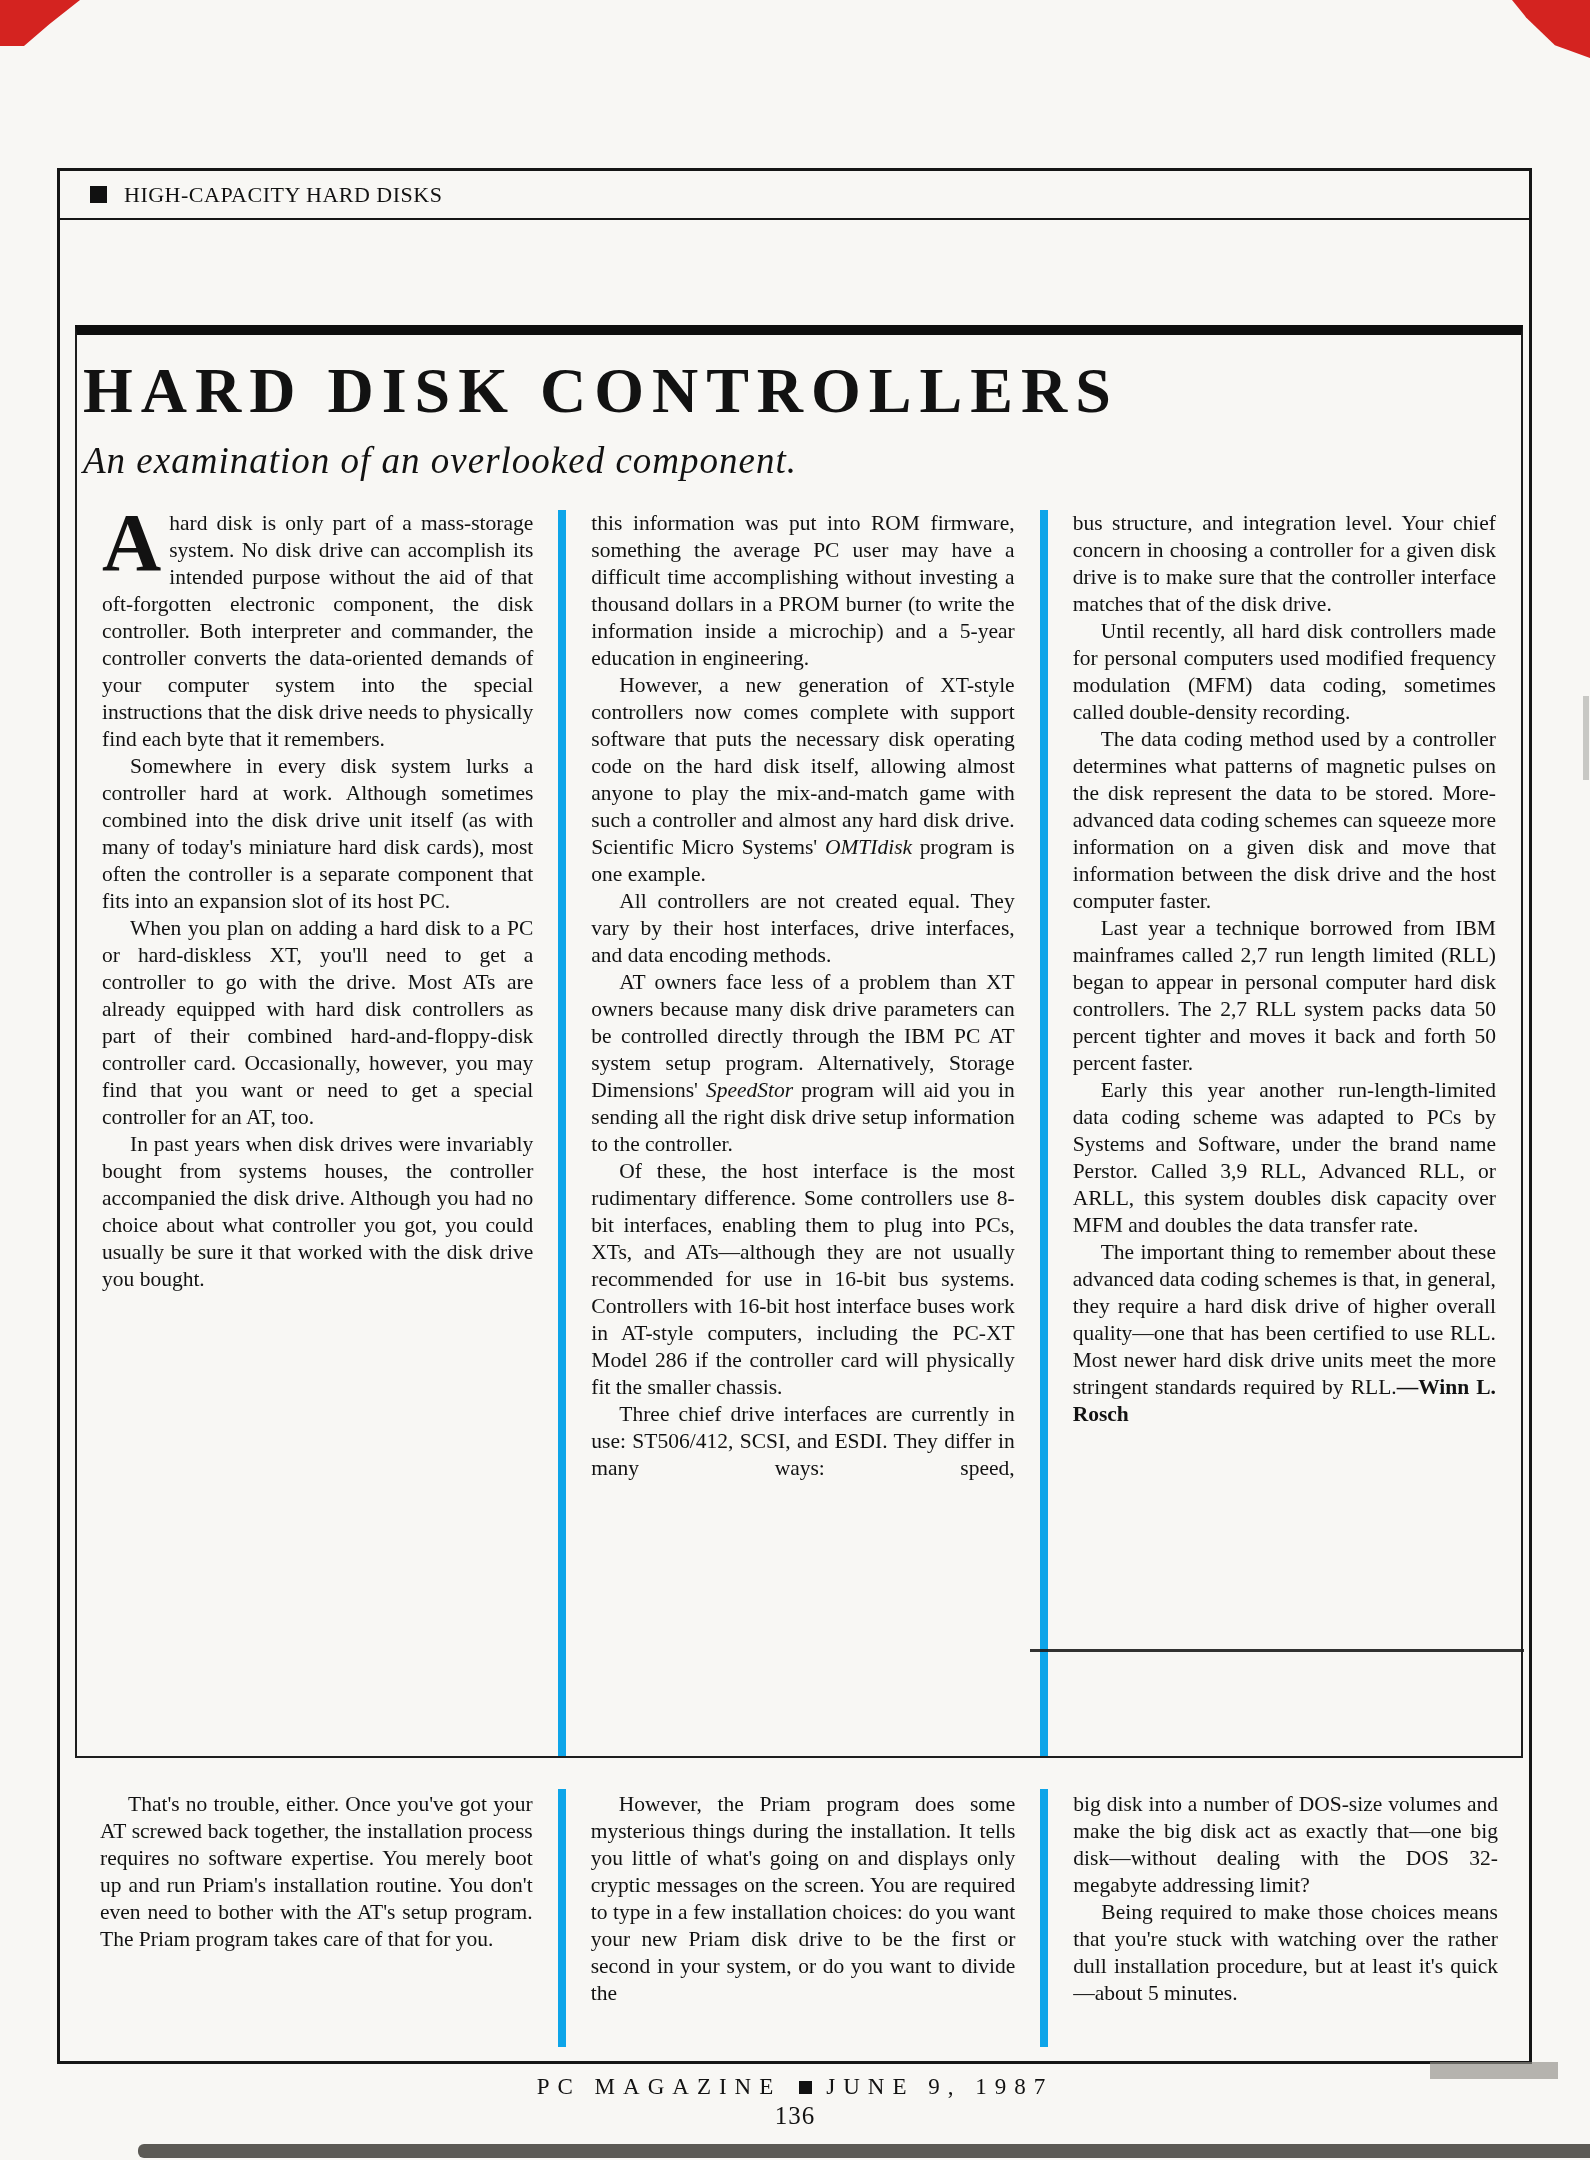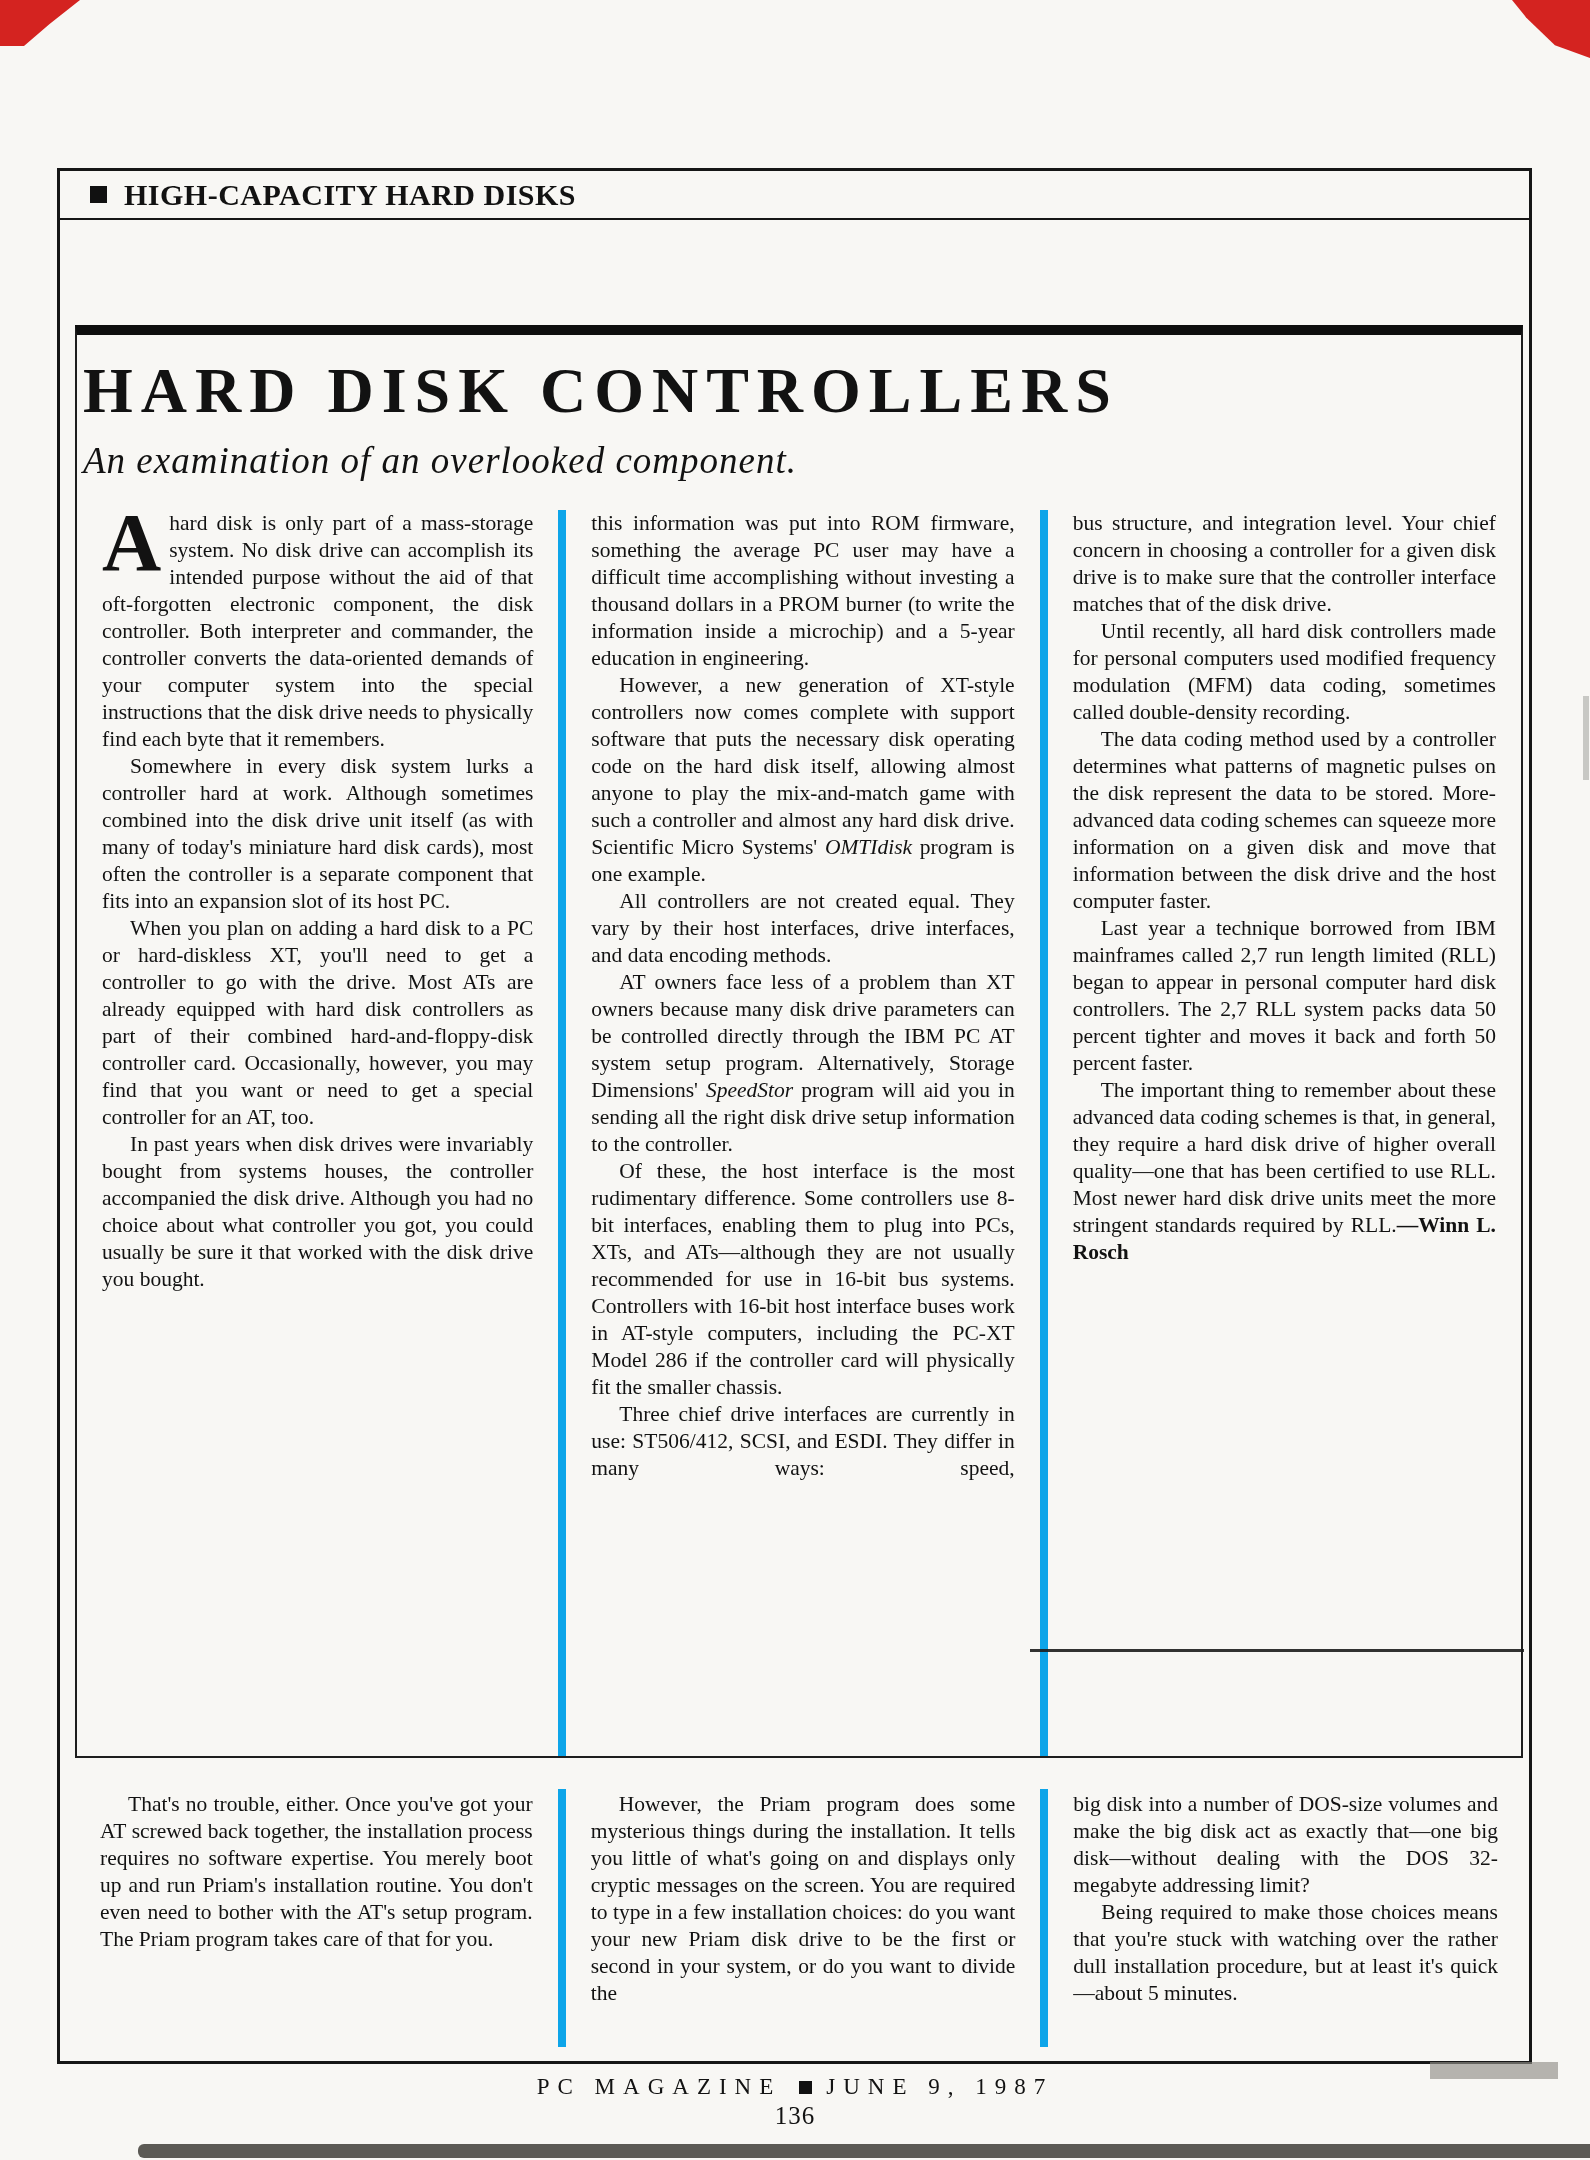--- a/index.html
+++ b/index.html
@@ -44,21 +44,21 @@
   
   .outer-box {
     position: absolute; left: 57px; top: 168px; width: 1475px; height: 1896px;
     border: 3px solid #161616;
   }
   .kicker {
     height: 49px;
     border-bottom: 2px solid #161616;
     display: flex; align-items: center;
     padding-left: 30px; gap: 17px;
-    font-weight: bold; font-size: 30px; letter-spacing: .5px;
+    font-weight: normal; font-size: 22px; letter-spacing: .5px;
   }
   .sq { display: inline-block; width: 17px; height: 17px; background: #111; }
   .sq.small { width: 13px; height: 13px; }
   
   .article-box {
     position: absolute; left: 75px; top: 325px; width: 1448px; height: 1433px;
     border-top: 10px solid #0e0e0e;
     border-left: 2px solid #1e1e1e;
     border-right: 2px solid #1e1e1e;
     border-bottom: 2px solid #1e1e1e;
@@ -144,20 +144,21 @@
         <p class="para indent"><span>AT owners face less of a problem than XT owners because many disk drive parameters can be controlled directly through the IBM PC AT system setup program. Alternatively, Storage Dimensions' </span><span class="ital">SpeedStor</span><span> program will aid you in sending all the right disk drive setup information to the controller.</span></p>
         <p class="para indent">Of these, the host interface is the most rudimentary difference. Some controllers use 8-bit interfaces, enabling them to plug into PCs, XTs, and ATs—although they are not usually recommended for use in 16-bit bus systems. Controllers with 16-bit host interface buses work in AT-style computers, including the PC-XT Model 286 if the controller card will physically fit the smaller chassis.</p>
         <p class="para indent cont">Three chief drive interfaces are currently in use: ST506/412, SCSI, and ESDI. They differ in many ways: speed,</p>
       </div>
 
       <div class="col rule">
         <p class="para">bus structure, and integration level. Your chief concern in choosing a controller for a given disk drive is to make sure that the controller interface matches that of the disk drive.</p>
         <p class="para indent">Until recently, all hard disk controllers made for personal computers used modified frequency modulation (MFM) data coding, sometimes called double-density recording.</p>
         <p class="para indent">The data coding method used by a controller determines what patterns of magnetic pulses on the disk represent the data to be stored. More-advanced data coding schemes can squeeze more information on a given disk and move that information between the disk drive and the host computer faster.</p>
         <p class="para indent">Last year a technique borrowed from IBM mainframes called 2,7 run length limited (RLL) began to appear in personal computer hard disk controllers. The 2,7 RLL system packs data 50 percent tighter and moves it back and forth 50 percent faster.</p>
+        <p class="para indent">Early this year another run-length-limited data coding scheme was adapted to PCs by Systems and Software, under the brand name Perstor. Called 3,9 RLL, Advanced RLL, or ARLL, this system doubles disk capacity over MFM and doubles the data transfer rate.</p>
         <p class="para indent"><span>The important thing to remember about these advanced data coding schemes is that, in general, they require a hard disk drive of higher overall quality—one that has been certified to use RLL. Most newer hard disk drive units meet the more stringent standards required by RLL.</span><span class="byline">—Winn L. Rosch</span></p>
       </div>
 
     </div>
   </div>
 
   <div class="artifact-line"></div>
 
   <div class="continuation">
     <div class="col">

